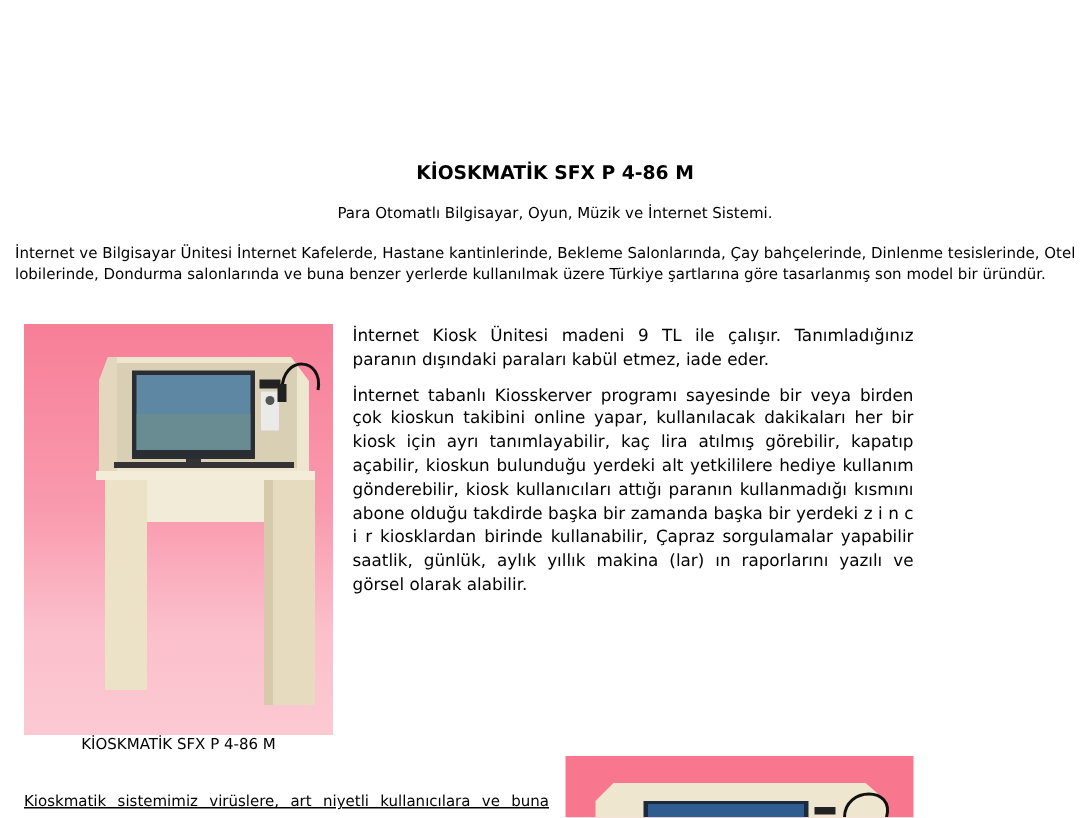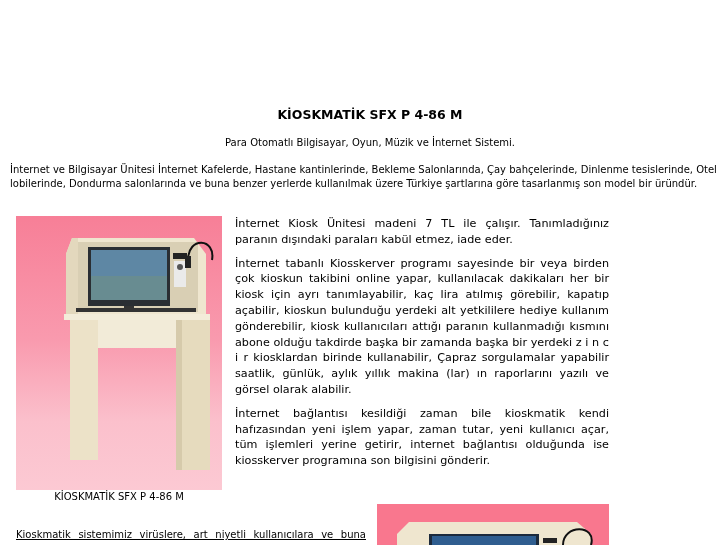--- a/index.html
+++ b/index.html
@@ -76,23 +76,22 @@
 
     <rect x="54" y="104" width="28" height="140" fill="#ece2c8"></rect>
     <rect x="162" y="104" width="32" height="150" fill="#e6dbbe"></rect>
     <rect x="82" y="104" width="80" height="28" fill="#f2ebd8"></rect>
     <rect x="160" y="104" width="6" height="150" fill="#d6caab"></rect>
   </svg>
 </div>
 <div class="caption">KİOSKMATİK SFX P 4-86 M</div>
 
 <div class="paras">
-  <p>İnternet Kiosk Ünitesi madeni 7 TL ile çalışır. Tanımladığınız paranın dışındaki paraları kabül etmez, iade eder.</p>
+  <p>İnternet Kiosk Ünitesi madeni 9 TL ile çalışır. Tanımladığınız paranın dışındaki paraları kabül etmez, iade eder.</p>
   <p>İnternet tabanlı Kiosskerver programı sayesinde bir veya birden çok kioskun takibini online yapar, kullanılacak dakikaları her bir kiosk için ayrı tanımlayabilir, kaç lira atılmış görebilir, kapatıp açabilir, kioskun bulunduğu yerdeki alt yetkililere hediye kullanım gönderebilir, kiosk kullanıcıları attığı paranın kullanmadığı kısmını abone olduğu takdirde başka bir zamanda başka bir yerdeki z i n c i r kiosklardan birinde kullanabilir, Çapraz sorgulamalar yapabilir saatlik, günlük, aylık yıllık makina (lar) ın raporlarını yazılı ve görsel olarak alabilir.</p>
-  <p>İnternet bağlantısı kesildiği zaman bile kioskmatik kendi hafızasından yeni işlem yapar, zaman tutar, yeni kullanıcı açar, tüm işlemleri yerine getirir, internet bağlantısı olduğunda ise kiosskerver programına son bilgisini gönderir.</p>
 </div>
 
 <div class="bottom-text">Kioskmatik sistemimiz virüslere, art niyetli kullanıcılara ve buna</div>
 
 <div class="photo photo2">
   <svg width="232" height="41" viewBox="0 0 232 41">
     <polygon points="32,18 200,18 214,30 214,41 20,41 20,30" fill="#efe6cf"></polygon>
     <rect x="52" y="30" width="110" height="11" fill="#1c2a3c"></rect>
     <rect x="55" y="32" width="104" height="9" fill="#2f5d8f"></rect>
     <rect x="166" y="34" width="14" height="5" fill="#222"></rect>

